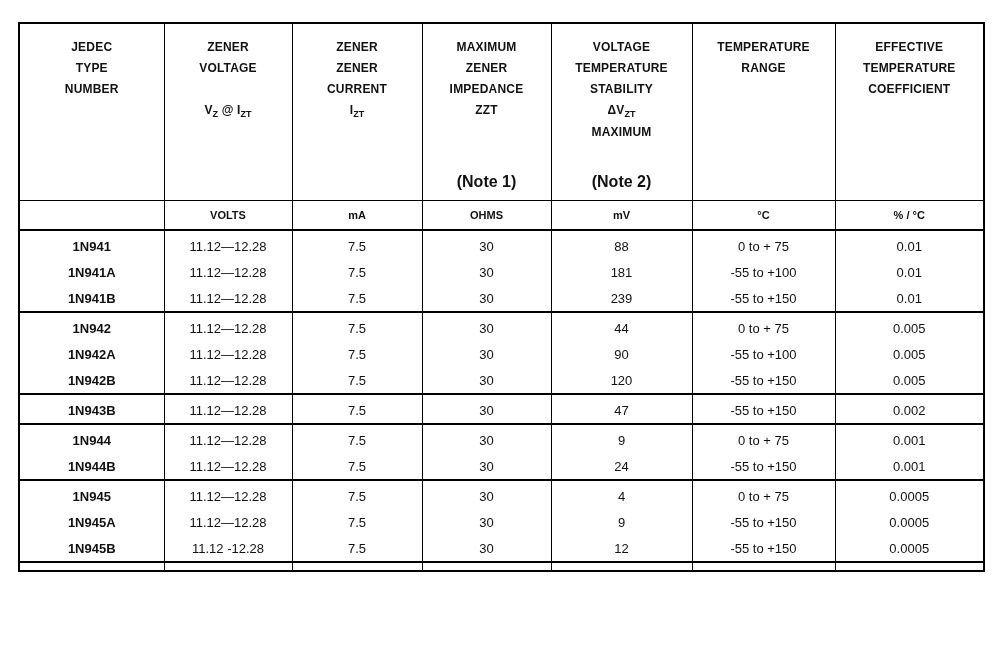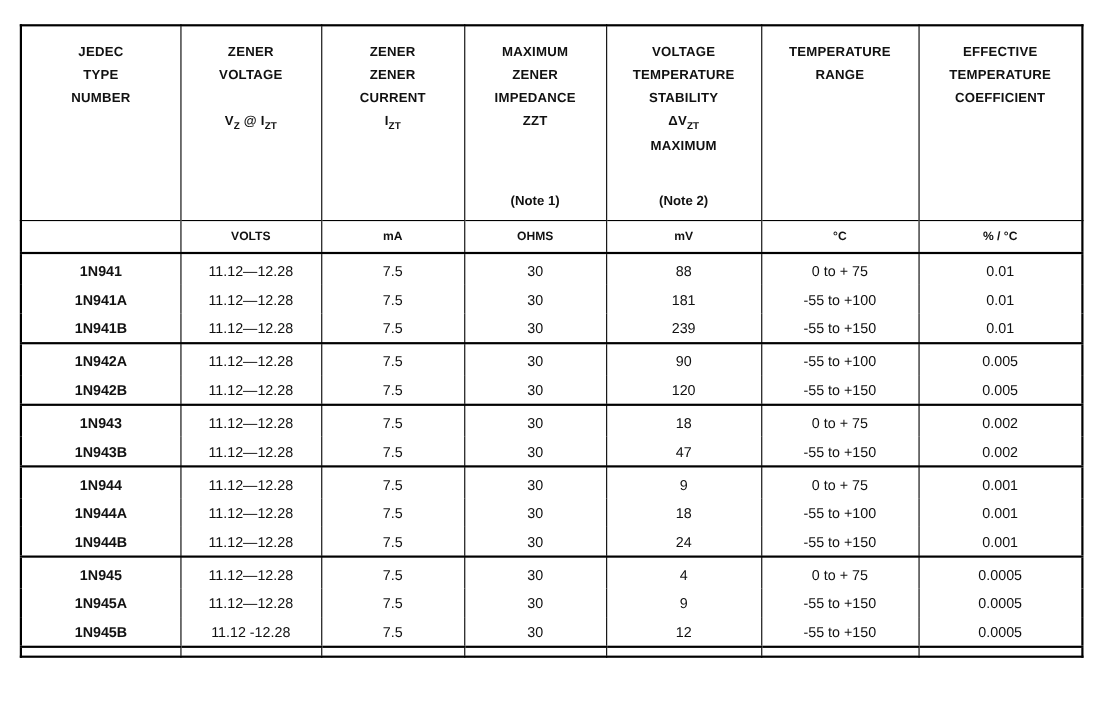--- a/index.html
+++ b/index.html
@@ -66,21 +66,21 @@
   .hspacer { height: 21px; }
   .formula .sub {
     font-size: 9px;
     font-weight: bold;
     position: relative;
     top: 3px;
     letter-spacing: 0;
   }
   .note {
     margin-top: auto;
-    font-size: 12px;
+    font-size: 16px;
     font-weight: bold;
     line-height: 18px;
   }
 
   tr.units-row th {
     border-top: 1px solid #000000;
     height: 28px;
     font-size: 11px;
     font-weight: bold;
     vertical-align: middle;
@@ -208,78 +208,69 @@
           <td class="val">11.12—12.28</td>
           <td class="val">7.5</td>
           <td class="val">30</td>
           <td class="val">239</td>
           <td class="val">-55 to +150</td>
           <td class="val">0.01</td>
         </tr>
       </tbody>
       <tbody class="group">
         <tr>
+          <td class="jedec">1N942</td>
+          <td class="val">11.12—12.28</td>
+          <td class="val">7.5</td>
+          <td class="val">30</td>
+          <td class="val">44</td>
+          <td class="val">0 to + 75</td>
+          <td class="val">0.005</td>
+        </tr>
+        <tr>
           <td class="jedec">1N942A</td>
           <td class="val">11.12—12.28</td>
           <td class="val">7.5</td>
           <td class="val">30</td>
           <td class="val">90</td>
           <td class="val">-55 to +100</td>
           <td class="val">0.005</td>
         </tr>
         <tr>
           <td class="jedec">1N942B</td>
           <td class="val">11.12—12.28</td>
           <td class="val">7.5</td>
           <td class="val">30</td>
           <td class="val">120</td>
           <td class="val">-55 to +150</td>
           <td class="val">0.005</td>
         </tr>
       </tbody>
       <tbody class="group">
         <tr>
-          <td class="jedec">1N943</td>
-          <td class="val">11.12—12.28</td>
-          <td class="val">7.5</td>
-          <td class="val">30</td>
-          <td class="val">18</td>
-          <td class="val">0 to + 75</td>
-          <td class="val">0.002</td>
-        </tr>
-        <tr>
           <td class="jedec">1N943B</td>
           <td class="val">11.12—12.28</td>
           <td class="val">7.5</td>
           <td class="val">30</td>
           <td class="val">47</td>
           <td class="val">-55 to +150</td>
           <td class="val">0.002</td>
         </tr>
       </tbody>
       <tbody class="group">
         <tr>
           <td class="jedec">1N944</td>
           <td class="val">11.12—12.28</td>
           <td class="val">7.5</td>
           <td class="val">30</td>
           <td class="val">9</td>
           <td class="val">0 to + 75</td>
           <td class="val">0.001</td>
         </tr>
         <tr>
-          <td class="jedec">1N944A</td>
-          <td class="val">11.12—12.28</td>
-          <td class="val">7.5</td>
-          <td class="val">30</td>
-          <td class="val">18</td>
-          <td class="val">-55 to +100</td>
-          <td class="val">0.001</td>
-        </tr>
-        <tr>
           <td class="jedec">1N944B</td>
           <td class="val">11.12—12.28</td>
           <td class="val">7.5</td>
           <td class="val">30</td>
           <td class="val">24</td>
           <td class="val">-55 to +150</td>
           <td class="val">0.001</td>
         </tr>
       </tbody>
       <tbody class="group">

